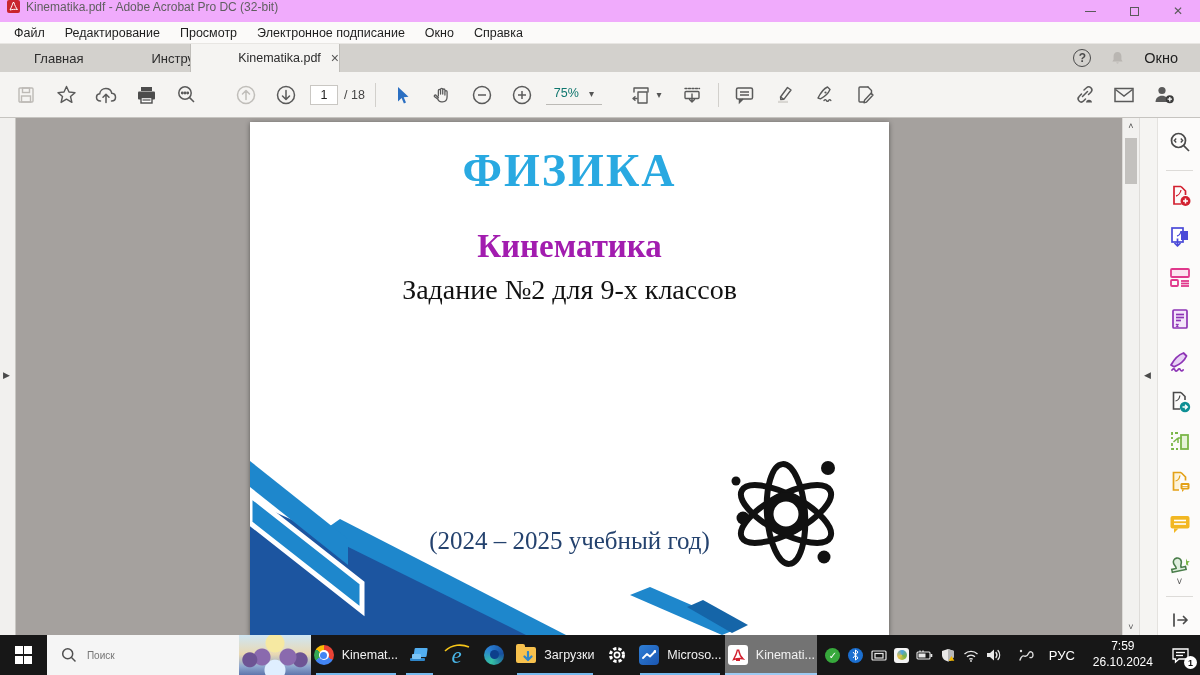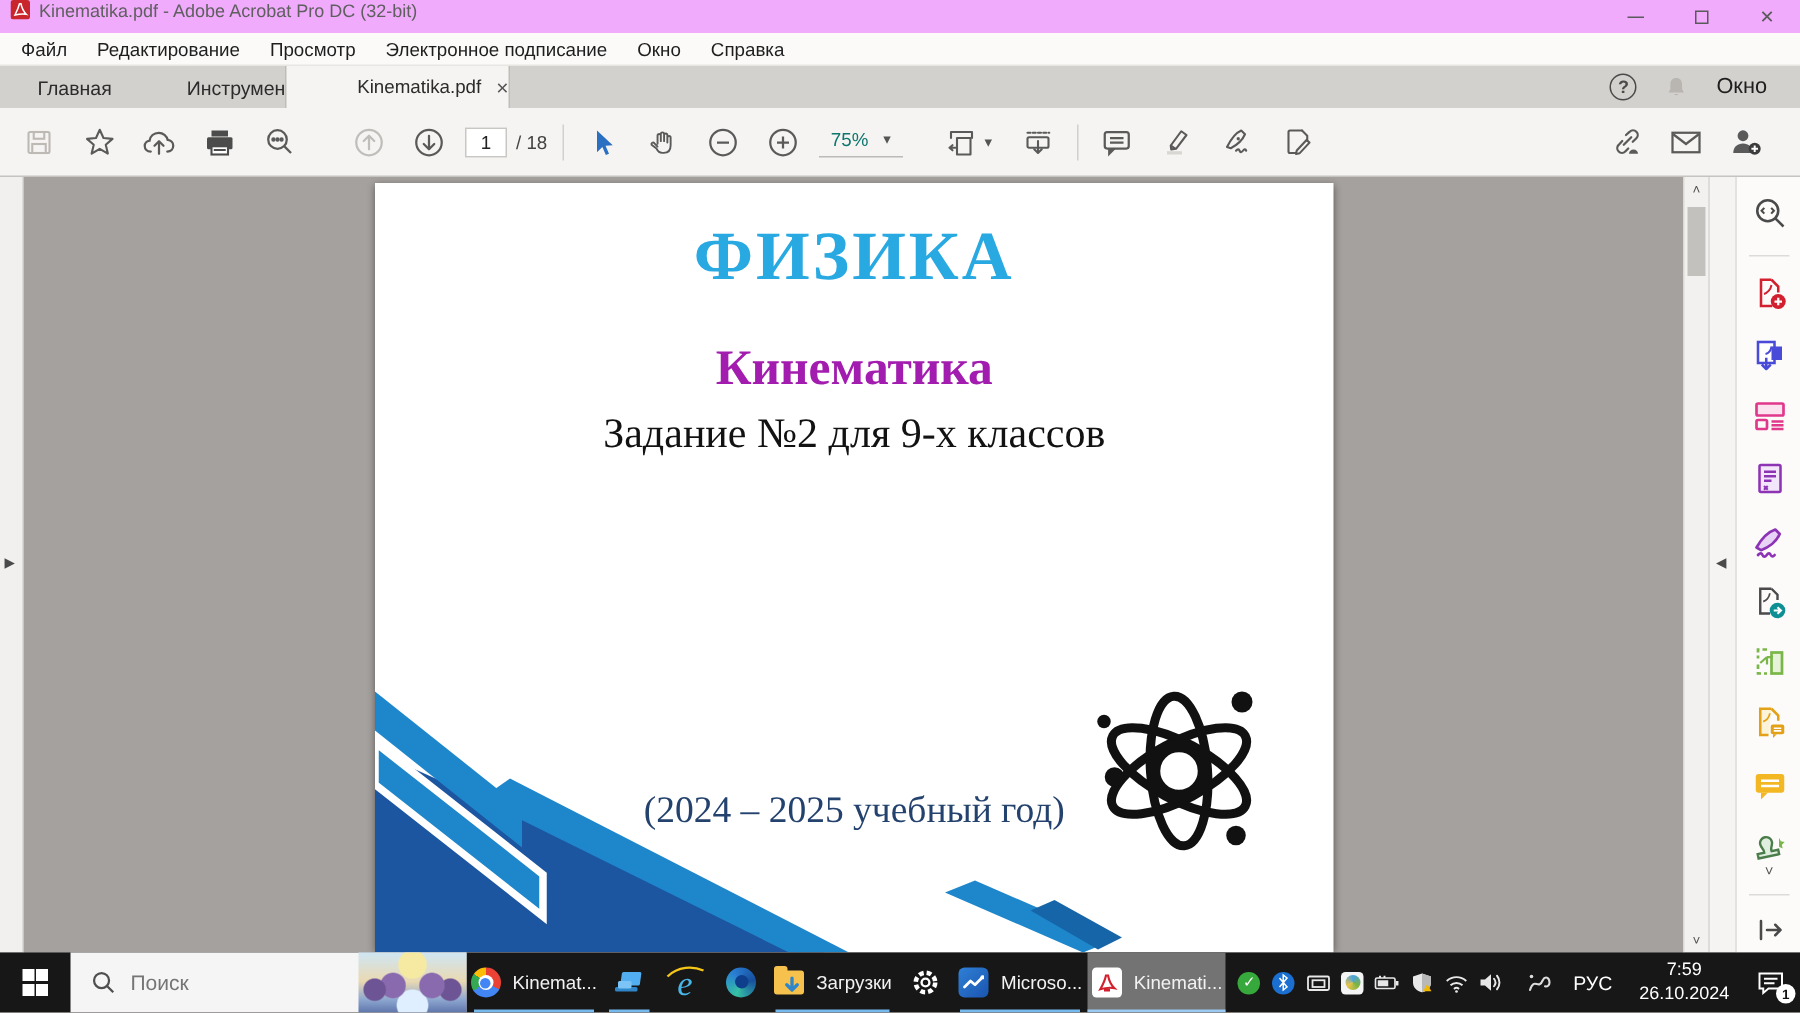--- a/index.html
+++ b/index.html
@@ -15,21 +15,21 @@
   .wbtn { width:44px; height:100%; display:flex; align-items:center; justify-content:center; color:#5a5a5a; font-size:12px; }
   .min-glyph { width:11px; height:1px; background:#5a5a5a; display:inline-block; }
   .restore-glyph { width:9px; height:9px; border:1px solid #5a5a5a; display:inline-block; }
 
   
   .menubar { position:absolute; top:22px; left:0; width:1200px; height:22px; background:#fbfaf9; display:flex; align-items:center; padding-left:4px; border-bottom:1px solid #e8e6e3; }
   .menu-item { font-size:12.5px; color:#1e1e1e; padding:0 10px; height:100%; display:flex; align-items:center; }
 
   
   .tabbar { position:absolute; top:44px; left:0; width:1200px; height:28px; background:#d3d1cd; display:flex; align-items:center; }
-  .tab { font-size:13px; color:#2b2b2b; padding:0 25px; height:100%; display:flex; align-items:center; }
+  .tab { font-size:13px; color:#2b2b2b; padding:0 34px; height:100%; display:flex; align-items:center; }
   .doc-tab { position:absolute; left:190px; width:150px; height:28px; background:#f5f4f2; border-left:1px solid #bfbdb9; border-right:1px solid #bfbdb9; display:flex; align-items:center; justify-content:flex-end; gap:10px; }
   .doc-tab .lbl { font-size:12.5px; color:#2b2b2b; }
   .doc-tab .x { font-size:14px; color:#555; line-height:1; }
   .tabbar-right { margin-left:auto; display:flex; align-items:center; gap:18px; padding-right:22px; }
   .help-circ { width:18px; height:18px; border:1.6px solid #4a4a4a; border-radius:50%; font-size:12px; color:#4a4a4a; display:flex; align-items:center; justify-content:center; font-weight:bold; }
   .signin { font-size:14.5px; color:#1e1e1e; }
 
   
   .toolbar { position:absolute; top:72px; left:0; width:1200px; height:46px; background:#f5f4f2; border-bottom:1px solid #c6c4c0; display:flex; align-items:center; padding:0 6px; }
   .tbtn { width:40px; height:36px; display:flex; align-items:center; justify-content:center; flex:0 0 auto; }
@@ -72,21 +72,21 @@
   .taskbar { position:absolute; top:635px; left:0; width:1200px; height:40px; background:#171717; display:flex; align-items:stretch; color:#fff; }
   .tkbtn { position:relative; display:flex; align-items:center; justify-content:center; }
   .indicator { position:absolute; bottom:0; left:5px; right:5px; height:2px; background:#76b9ed; }
   .tk-active { background:#737373; }
   .tk-active .indicator { left:0; right:0; background:#9ccaf2; }
   .tklabel { font-size:12.5px; color:#f2f2f2; margin-left:8px; white-space:nowrap; }
   .start { width:48px; }
   .winlogo { display:grid; grid-template-columns:8px 8px; grid-template-rows:8px 8px; gap:1.5px; }
   .winlogo span { background:#fff; }
   .searchwrap { width:270px; background:#f5f5f5; display:flex; align-items:center; position:relative; }
-  .searchwrap input { border:none; outline:none; background:transparent; font-size:14px; color:#3a3a3a; width:130px; font-family:"Liberation Sans",sans-serif; }
+  .searchwrap input { border:none; outline:none; background:transparent; font-size:10px; color:#3a3a3a; width:130px; font-family:"Liberation Sans",sans-serif; }
   .search-art { position:absolute; right:0; top:0; width:72px; height:40px;
     background:
       radial-gradient(circle at 50% 20%, #f6e9a2 0 9px, rgba(0,0,0,0) 10px),
       radial-gradient(circle at 15% 62%, #6d5494 0 7px, rgba(0,0,0,0) 8px),
       radial-gradient(circle at 32% 55%, #8a6aae 0 8px, rgba(0,0,0,0) 9px),
       radial-gradient(circle at 68% 55%, #8a6aae 0 8px, rgba(0,0,0,0) 9px),
       radial-gradient(circle at 85% 62%, #6d5494 0 7px, rgba(0,0,0,0) 8px),
       radial-gradient(circle at 50% 88%, #dfefff 0 10px, rgba(0,0,0,0) 11px),
       linear-gradient(180deg,#cfe6f4 0%,#ead9b2 48%,#8fa8d0 78%,#5f76ac 100%);
   }

